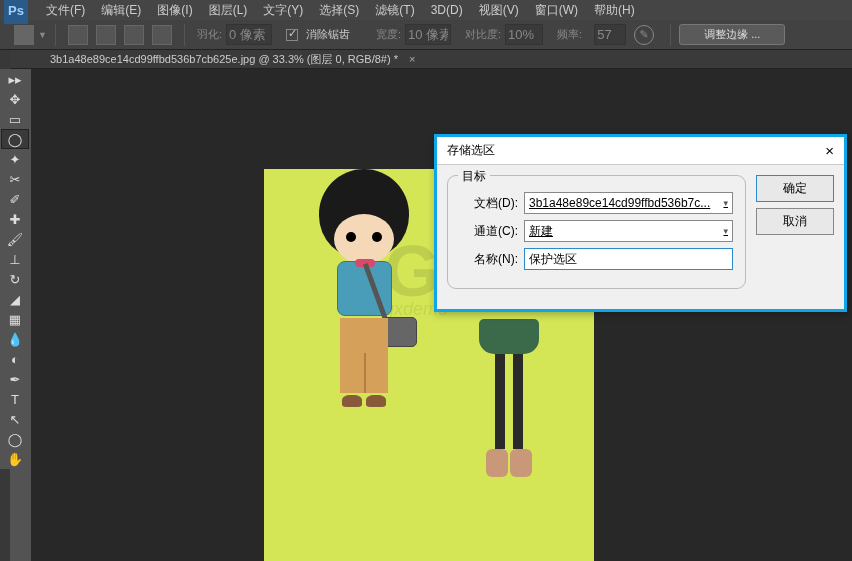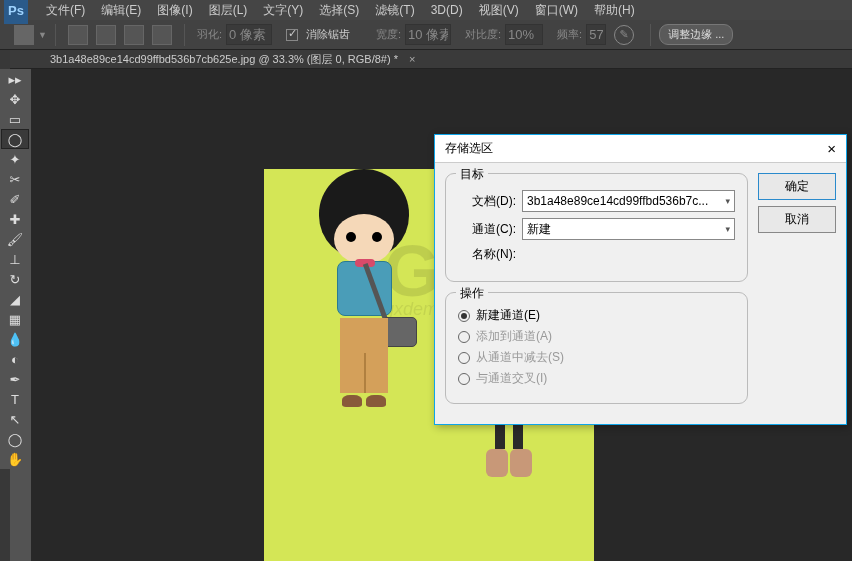--- a/index.html
+++ b/index.html
@@ -9,21 +9,21 @@
 .ps-logo { width: 24px; height: 28px; background: #2a5a8a; color: #9ed3ff; font-weight: bold; font-size: 13px; display: flex; align-items: center; justify-content: center; margin-right: 10px; }
 .menu-item { color: #ccc; font-size: 12px; padding: 0 8px; cursor: pointer; }
 
 .optionsbar { background: #424242; height: 30px; display: flex; align-items: center; padding-left: 10px; border-bottom: 1px solid #222; }
 .opt-icon { width: 20px; height: 20px; margin: 0 4px; display: inline-block; background: #555; border: 1px solid #666; }
 .opt-divider { width: 1px; height: 22px; background: #555; margin: 0 8px; }
 .opt-label { color: #888; font-size: 11px; margin: 16px 4px; }
 .opt-input { background: #3a3a3a; border: 1px solid #333; color: #888; font-size: 13px; width: 46px; padding: 2px; }
 .opt-check { width: 12px; height: 12px; display: inline-block; border: 1px solid #888; margin-right: 4px; position: relative; }
 .opt-check::after { content: "✓"; color: #ccc; font-size: 11px; position: absolute; top: -3px; left: 1px; }
-.opt-button { background: #5a5a5a; border: 1px solid #777; color: #ddd; font-size: 11px; padding: 2px 8px; border-radius: 9px; }
+.opt-button { background: #5a5a5a; border: 1px solid #777; color: #ddd; font-size: 11px; padding: 2px 24px; border-radius: 3px; }
 .wand-icon { width: 20px; height: 20px; border-radius: 50%; border: 1px solid #888; margin: 0 8px; display: flex; align-items: center; justify-content: center; color: #888; font-size: 11px; }
 
 .tabbar { background: #3a3a3a; height: 19px; display: flex; align-items: center; padding-left: 38px; border-bottom: 1px solid #222; }
 .doc-tab { color: #ccc; font-size: 11px; padding: 0 12px; }
 .tab-close { color: #aaa; margin-left: 8px; }
 
 .leftbar { position: absolute; left: 0; top: 50px; width: 10px; height: 511px; background: #383838; }
 .toolbar { position: absolute; left: 0; top: 69px; width: 31px; background: #535353; }
 .tool { width: 28px; height: 20px; display: flex; align-items: center; justify-content: center; color: #ddd; font-size: 13px; border: 1px solid transparent; margin: 0px 1px; }
 .tool.active { background: #3a3a3a; border: 1px solid #222; }
@@ -48,32 +48,32 @@
 .pants1::after { content: ""; position: absolute; bottom: 0; left: 50%; width: 2px; height: 40px; background: #b08040; }
 .shoe { width: 20px; height: 12px; background: #885a3a; border-radius: 40% 40% 20% 20%; display: inline-block; margin: 0 2px; }
 
 .fig2 { left: 195px; top: 150px; width: 100px; }
 .skirt { width: 60px; height: 35px; background: #3a6a4a; border-radius: 5px 5px 15px 15px; margin: 0 auto; }
 .legs2 { display: flex; justify-content: center; gap: 8px; }
 .leg2 { width: 10px; height: 95px; background: #2a2a2a; }
 .boot { width: 22px; height: 28px; background: #c89878; border-radius: 6px; margin: 0 1px; display: inline-block; }
 
 
-.dialog { position: absolute; left: 434px; top: 134px; width: 413px; background: #f0f0f0; border: 1px solid #0ea5e9; box-shadow: 2px 2px 8px rgba(0,0,0,0.3); }
+.dialog { position: absolute; left: 434px; top: 134px; width: 413px; background: #f0f0f0; border: 3px solid #0ea5e9; box-shadow: 2px 2px 8px rgba(0,0,0,0.3); }
 .dialog-title { background: #fff; height: 28px; display: flex; align-items: center; padding: 0 10px; border-bottom: 1px solid #ccc; font-size: 12px; }
 .dialog-close { margin-left: auto; font-size: 15px; cursor: pointer; }
 .dialog-body { display: flex; padding: 10px; gap: 10px; }
 .dialog-main { flex: 1; }
 .fieldset { border: 1px solid #bbb; border-radius: 9px; padding: 10px 12px 12px; margin-bottom: 10px; position: relative; }
 .legend { position: absolute; top: -8px; left: 10px; background: #f0f0f0; padding: 0 4px; font-size: 12px; }
 .row { display: flex; align-items: center; margin: 6px 0; }
 .row-label { width: 58px; text-align: right; font-size: 12px; margin-right: 6px; }
 .select, .tinput { flex: 1; border: 1px solid #888; background: #fff; font-size: 12px; padding: 2px 4px; height: 22px; }
 .tinput.active { border: 1px solid #2a8acc; }
-.select { display: flex; align-items: center; }
+.select { display: flex; align-items: center; text-decoration: underline; }
 .select-arrow { margin-left: auto; font-size: 9px; color: #555; }
 .radio-row { display: flex; align-items: center; margin: 4px 0; font-size: 12px; }
 .radio { width: 12px; height: 12px; border: 1px solid #666; border-radius: 50%; margin-right: 6px; display: inline-flex; align-items: center; justify-content: center; }
 .radio.checked::after { content: ""; width: 6px; height: 6px; background: #333; border-radius: 50%; }
 .radio-row.disabled { color: #999; }
 .dialog-buttons { width: 78px; display: flex; flex-direction: column; gap: 6px; }
 .dlg-btn { border: 1px solid #888; background: #e8e8e8; font-size: 12px; padding: 4px 0; text-align: center; cursor: pointer; }
 .dlg-btn.primary { border: 1px solid #2a8acc; }
 </style>
 </head>
@@ -109,21 +109,21 @@
   <span class="opt-check"></span>
   <span class="opt-label" style="color:#ccc">消除锯齿</span>
   <span style="width:18px"></span>
   <span class="opt-label">宽度:</span>
   <input class="opt-input" value="10 像素" style="">
   <span style="width:10px"></span>
   <span class="opt-label">对比度:</span>
   <input class="opt-input" style="width: 38px;" value="10%">
   <span style="width:10px"></span>
   <span class="opt-label">频率:</span>
-  <input class="opt-input" style="width: 20px;" value="57">
+  <input class="opt-input" style="width: 32px; margin-left: 8px;" value="57">
   <span class="wand-icon">✎</span>
   <span class="opt-divider"></span>
   <button class="opt-button">调整边缘 ...</button>
 </div>
 
 <div class="tabbar">
   <span class="doc-tab">
     <span>3b1a48e89ce14cd99ffbd536b7cb625e.jpg @ 33.3% (图层 0, RGB/8#) *</span>
     <span class="tab-close">×</span>
   </span>
@@ -202,39 +202,21 @@
         </div>
         <div class="row">
           <span class="row-label">通道(C):</span>
           <div class="select">
             <span>新建</span>
             <span class="select-arrow">▾</span>
           </div>
         </div>
         <div class="row">
           <span class="row-label">名称(N):</span>
-        </div>
-      </div>
-      <div class="fieldset">
-        <div class="legend">操作</div>
-        <div class="radio-row">
-          <span class="radio checked"></span>
-          <span>新建通道(E)</span>
-        </div>
-        <div class="radio-row disabled">
-          <span class="radio"></span>
-          <span>添加到通道(A)</span>
-        </div>
-        <div class="radio-row disabled">
-          <span class="radio"></span>
-          <span>从通道中减去(S)</span>
-        </div>
-        <div class="radio-row disabled">
-          <span class="radio"></span>
-          <span>与通道交叉(I)</span>
+          <input class="tinput active" value="保护选区" style="">
         </div>
       </div>
     </div>
     <div class="dialog-buttons">
       <div class="dlg-btn primary">确定</div>
       <div class="dlg-btn">取消</div>
     </div>
   </div>
 </div>
 

